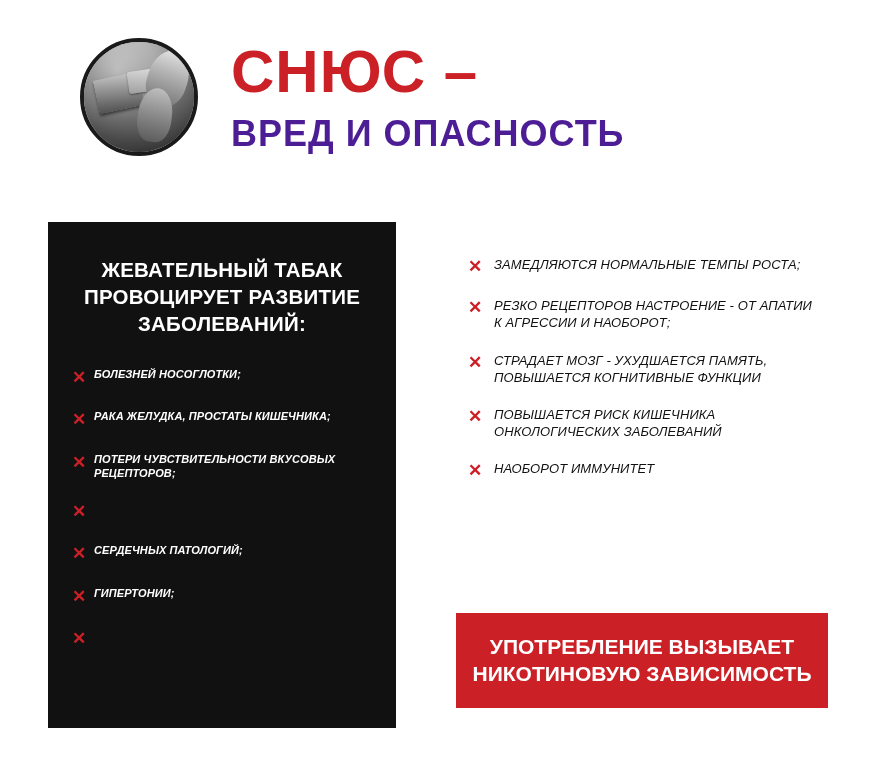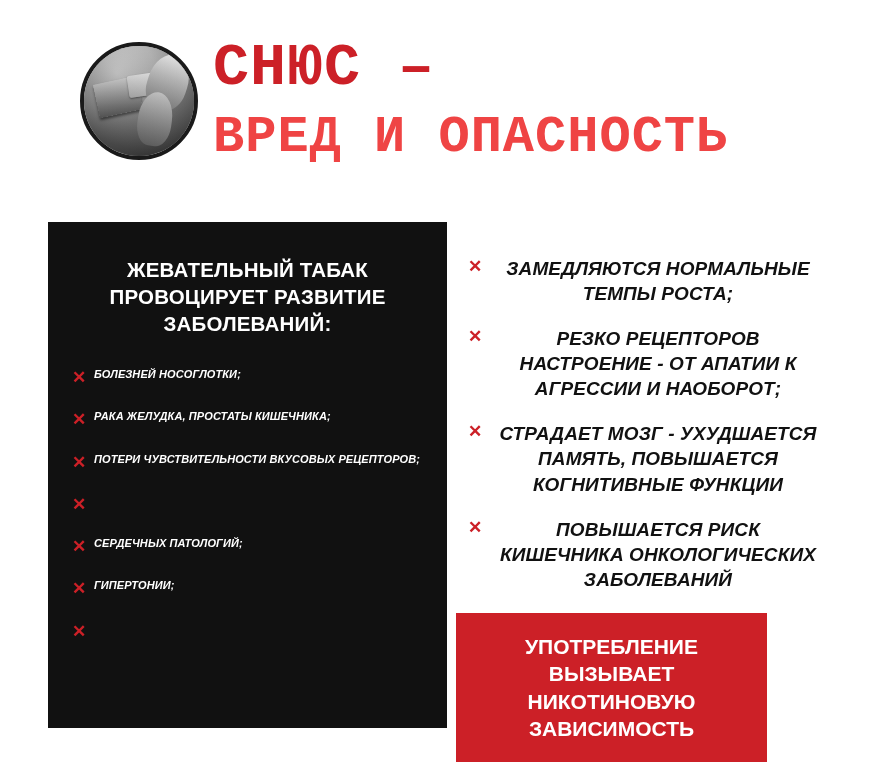--- a/index.html
+++ b/index.html
@@ -82,47 +82,46 @@
     height: 54px;
     transform: rotate(8deg);
   }
   .logo-circle .shade {
     position: absolute;
     inset: 0;
     background: linear-gradient(200deg, rgba(255,255,255,.12) 0%, rgba(0,0,0,.45) 85%);
   }
 
   .title-block {
-    margin-left: 15px;
-    font-family: Liberation Mono, monospace;
+    margin-left: 33px;
   }
   .title-main {
     font-size: 60px;
     font-weight: bold;
     color: #cc2027;
     letter-spacing: 1px;
     line-height: 1;
     white-space: nowrap;
   }
   .title-sub {
-    font-size: 52px;
-    font-weight: bold;
-    color: #ef4444;
+    font-size: 36px;
+    font-weight: bold;
+    color: #4c1d95;
     letter-spacing: 1px;
     line-height: 1;
     margin-top: 14px;
     white-space: nowrap;
   }
 
   
   .left-panel {
     position: absolute;
     left: 48px;
     top: 222px;
-    width: 399px;
+    width: 348px;
     height: 506px;
     background: #111111;
     color: #ffffff;
     box-sizing: border-box;
     padding: 34px 24px 20px 24px;
   }
   .left-title {
     font-size: 20.5px;
     font-weight: bold;
     line-height: 1.32;
@@ -185,33 +184,32 @@
   }
   .right-list .x {
     flex: 0 0 auto;
     width: 26px;
     color: #cc2027;
     font-size: 17px;
     font-weight: bold;
     line-height: 1.25;
   }
   .right-list .txt {
-    font-size: 19px;
+    font-size: 13px;
     font-style: italic;
-    font-weight: bold;
+    font-weight: normal;
     line-height: 1.32;
     letter-spacing: .1px;
-    text-align: center;
   }
 
   .red-banner {
     position: absolute;
     left: 456px;
     top: 613px;
-    width: 311px;
+    width: 372px;
     background: #cc2027;
     color: #ffffff;
     text-align: center;
     font-size: 21px;
     font-weight: bold;
     line-height: 1.3;
     padding: 20px 12px;
     box-sizing: border-box;
   }
 </style>

